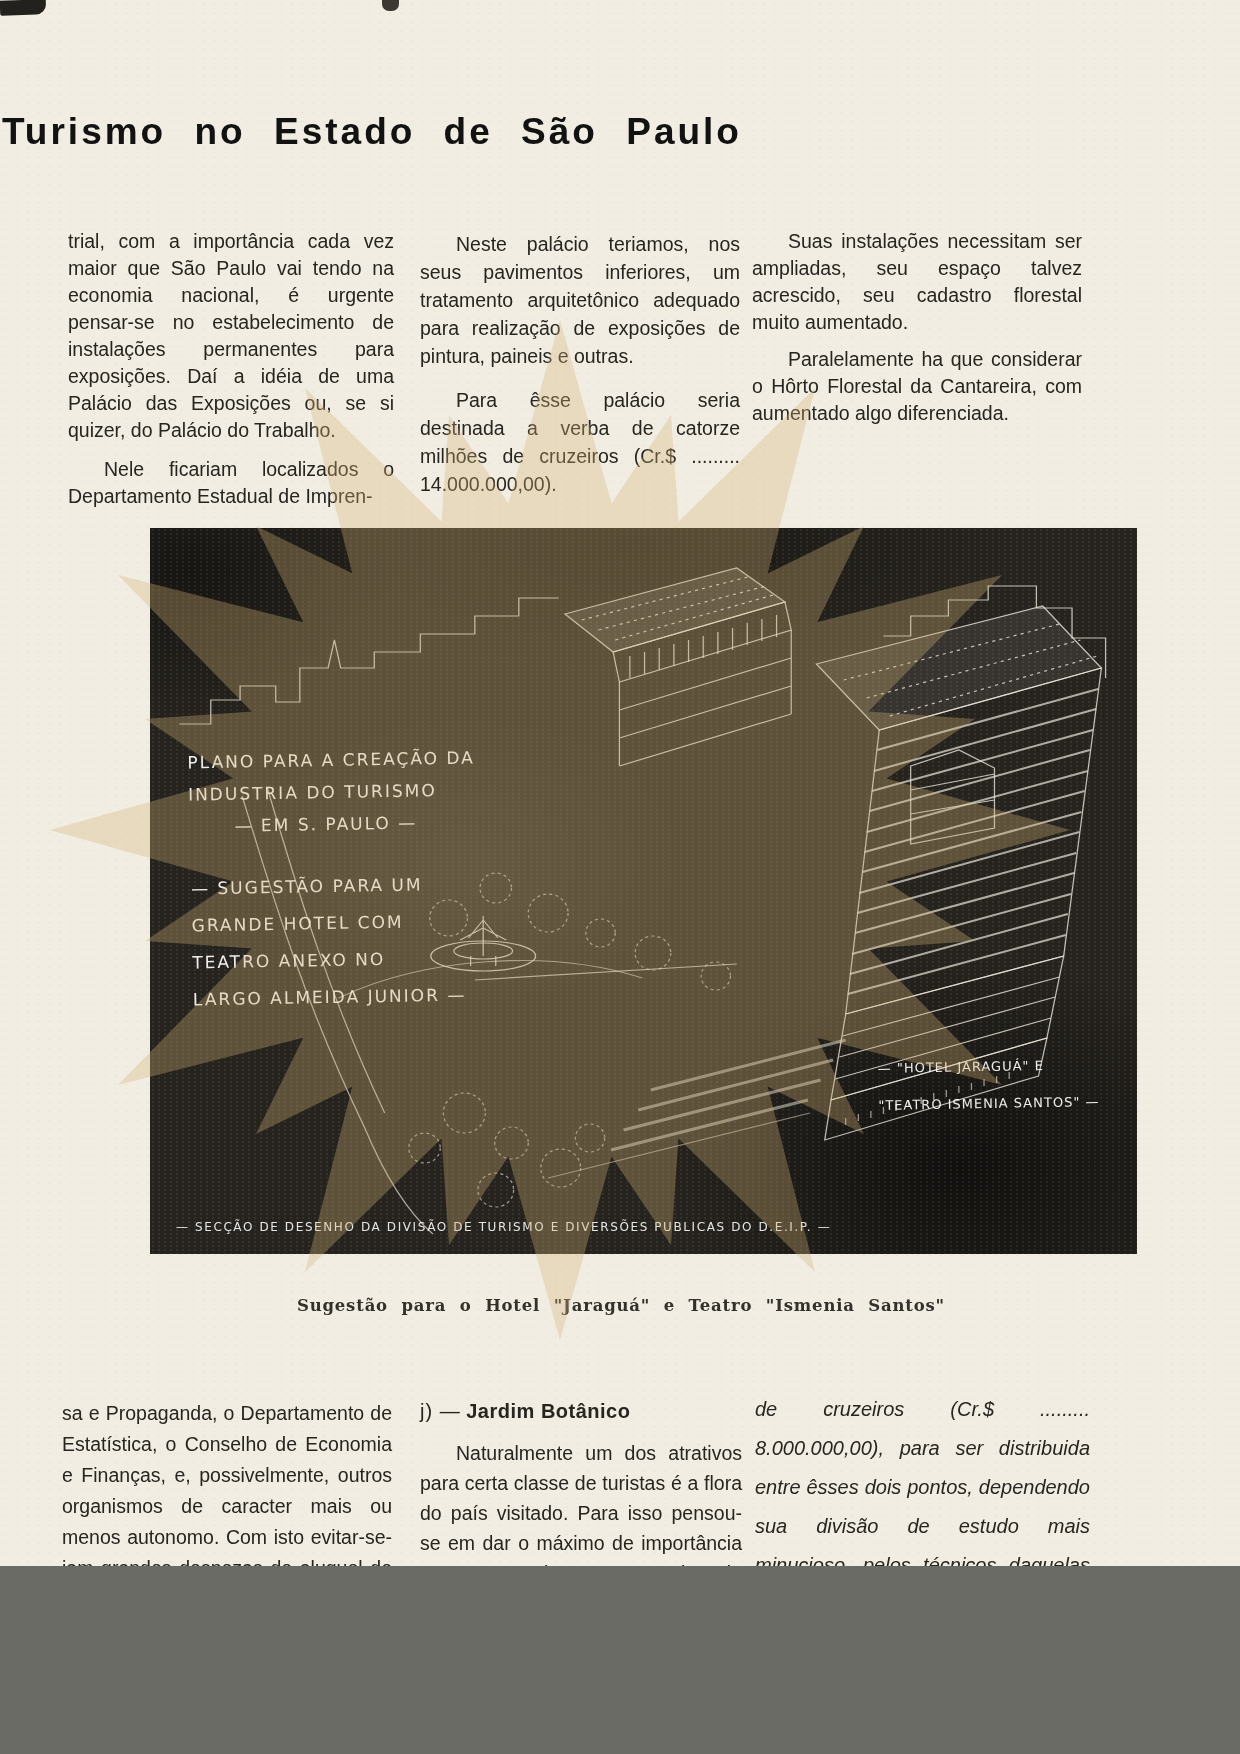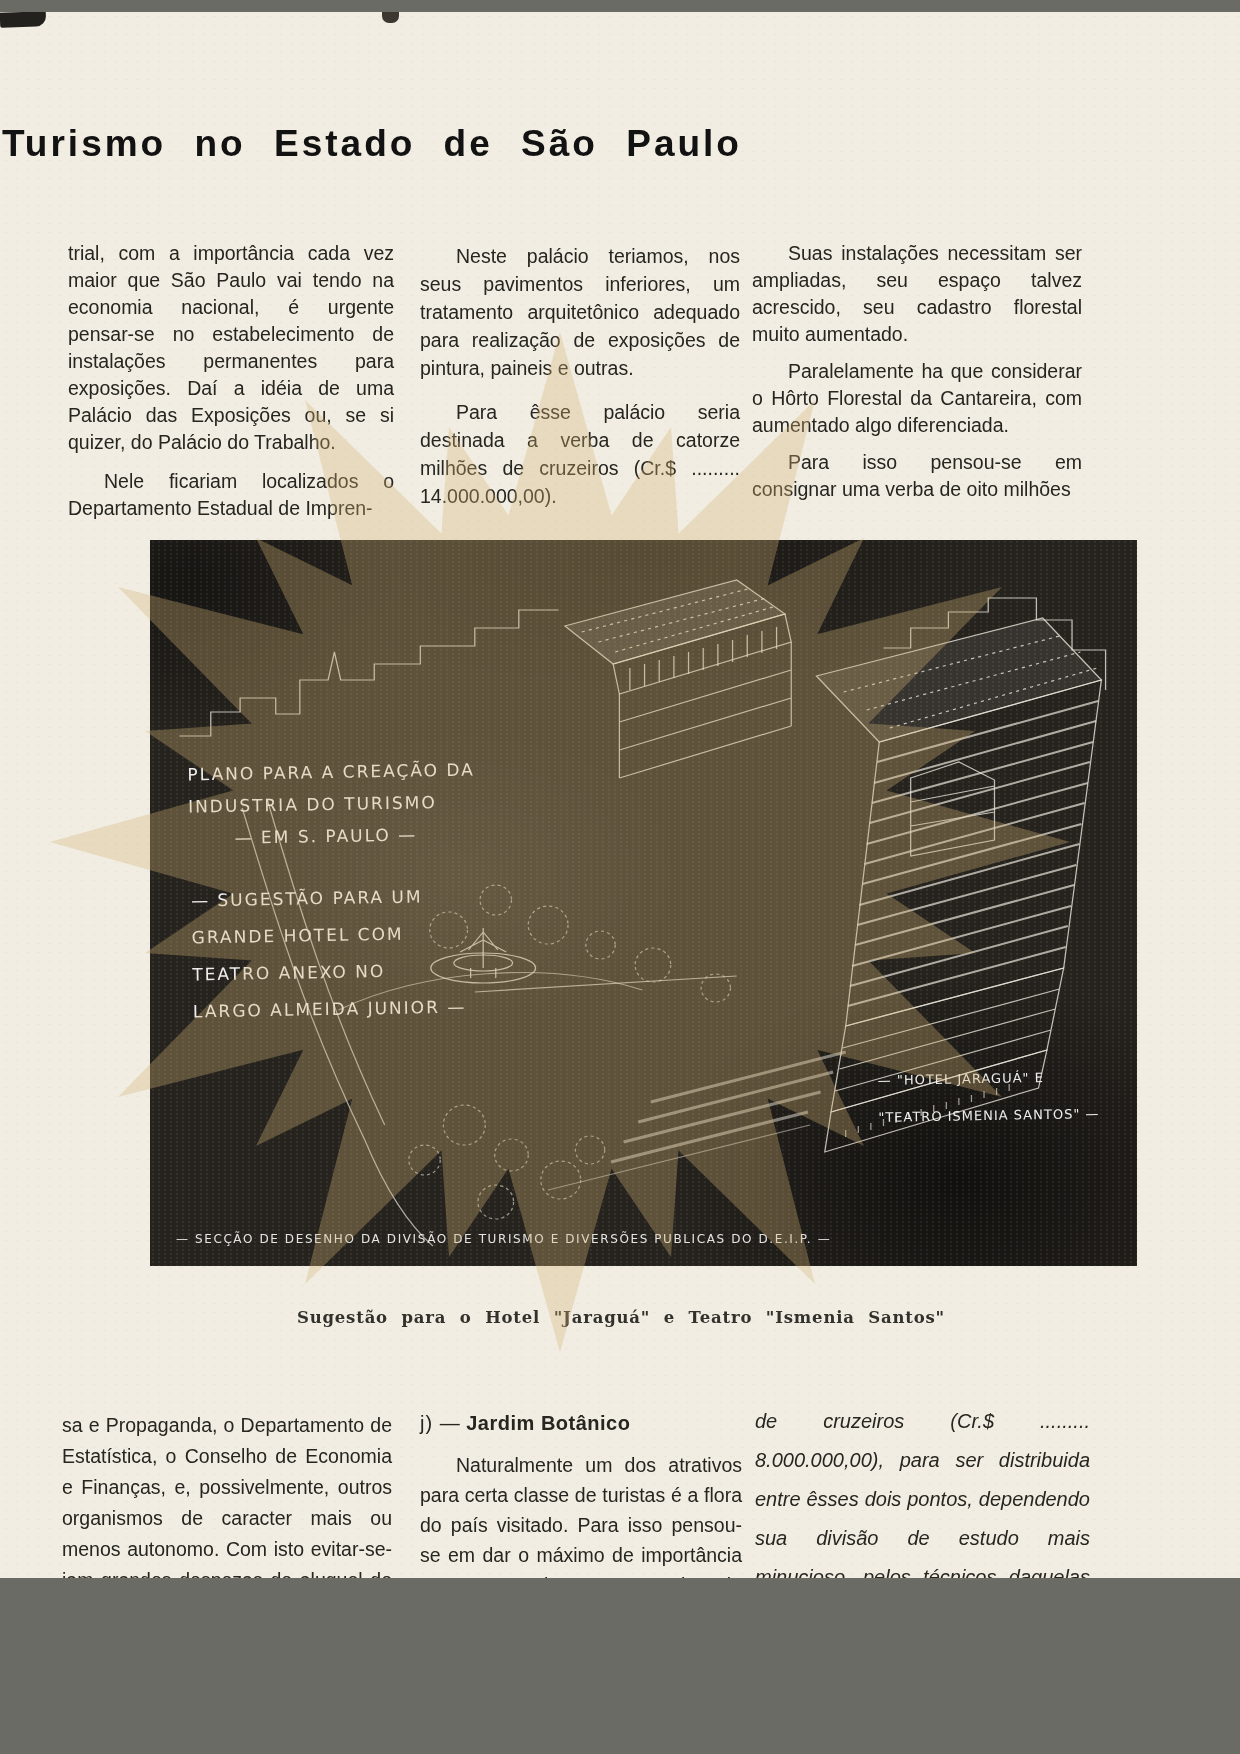--- a/index.html
+++ b/index.html
@@ -1,17 +1,17 @@
 <!DOCTYPE html>
 <html><head>
 <meta charset="utf-8">
 <style>
   html,body{margin:0;padding:0;background:#6b6b66;}
   .page{
-    position:relative;width:1240px;height:1566px;margin:12px auto;
+    position:relative;width:1240px;height:1566px;margin:0 auto;
     background:#f1ede2;
     background-image:radial-gradient(rgba(124,112,88,0.05) 1px, transparent 1.3px);
     background-size:11px 9px;
     overflow:hidden;
     font-family:"Liberation Sans", sans-serif;
     color:#1e1d1b;
   }
   .page-title{
     position:absolute;left:2px;top:86px;
     font-size:37px;font-weight:bold;letter-spacing:3px;word-spacing:15px;
@@ -90,21 +90,20 @@
     <p>trial, com a importância cada vez maior que São Paulo vai tendo na economia nacional, é urgente pensar-se no estabelecimento de instalações permanentes para exposições.  Daí a idéia de uma Palácio das Exposições ou, se si quizer, do Palácio do Trabalho.</p>
     <p class="ind">Nele ficariam localizados o Departamento Estadual de Impren-</p>
   </div>
   <div class="col col-t2">
     <p class="ind">Neste palácio teriamos, nos seus pavimentos inferiores, um tratamento arquitetônico adequado para realização de exposições de pintura, paineis e outras.</p>
     <p class="ind">Para êsse palácio seria destinada a verba de catorze milhões de cruzeiros (Cr.$ ......... 14.000.000,00).</p>
   </div>
   <div class="col col-t3">
     <p class="ind">Suas instalações necessitam ser ampliadas, seu espaço talvez acrescido, seu cadastro florestal muito aumentado.</p>
     <p class="ind">Paralelamente ha que considerar o Hôrto Florestal da Cantareira, com aumentado algo diferenciada.</p>
-    <p class="ind">Para isso pensou-se em consignar uma verba de oito milhões</p>
   </div>
 
   <div class="figure">
     <svg class="fig-svg" viewBox="0 0 942 726" preserveAspectRatio="none">
       <g stroke="#e9e5da" stroke-opacity="0.8" fill="none" stroke-width="1.2">
 
         <path d="M28,196 L58,196 L58,172 L86,172 L86,158 L120,158 L120,174 L143,174 L143,140 L170,140 L176,112 L182,140 L214,140 L214,124 L258,124 L258,106 L310,106 L310,88 L352,88 L352,70 L390,70"></path>
 
         <path d="M700,108 L726,108 L726,88 L762,88 L762,72 L800,72 L800,58 L846,58 L846,80 L880,80 L880,110 L912,110 L912,150"></path>
         <path d="M726,238 L772,222 L806,240 L806,300 L726,316 Z M726,262 L806,246 M726,286 L806,272"></path>

